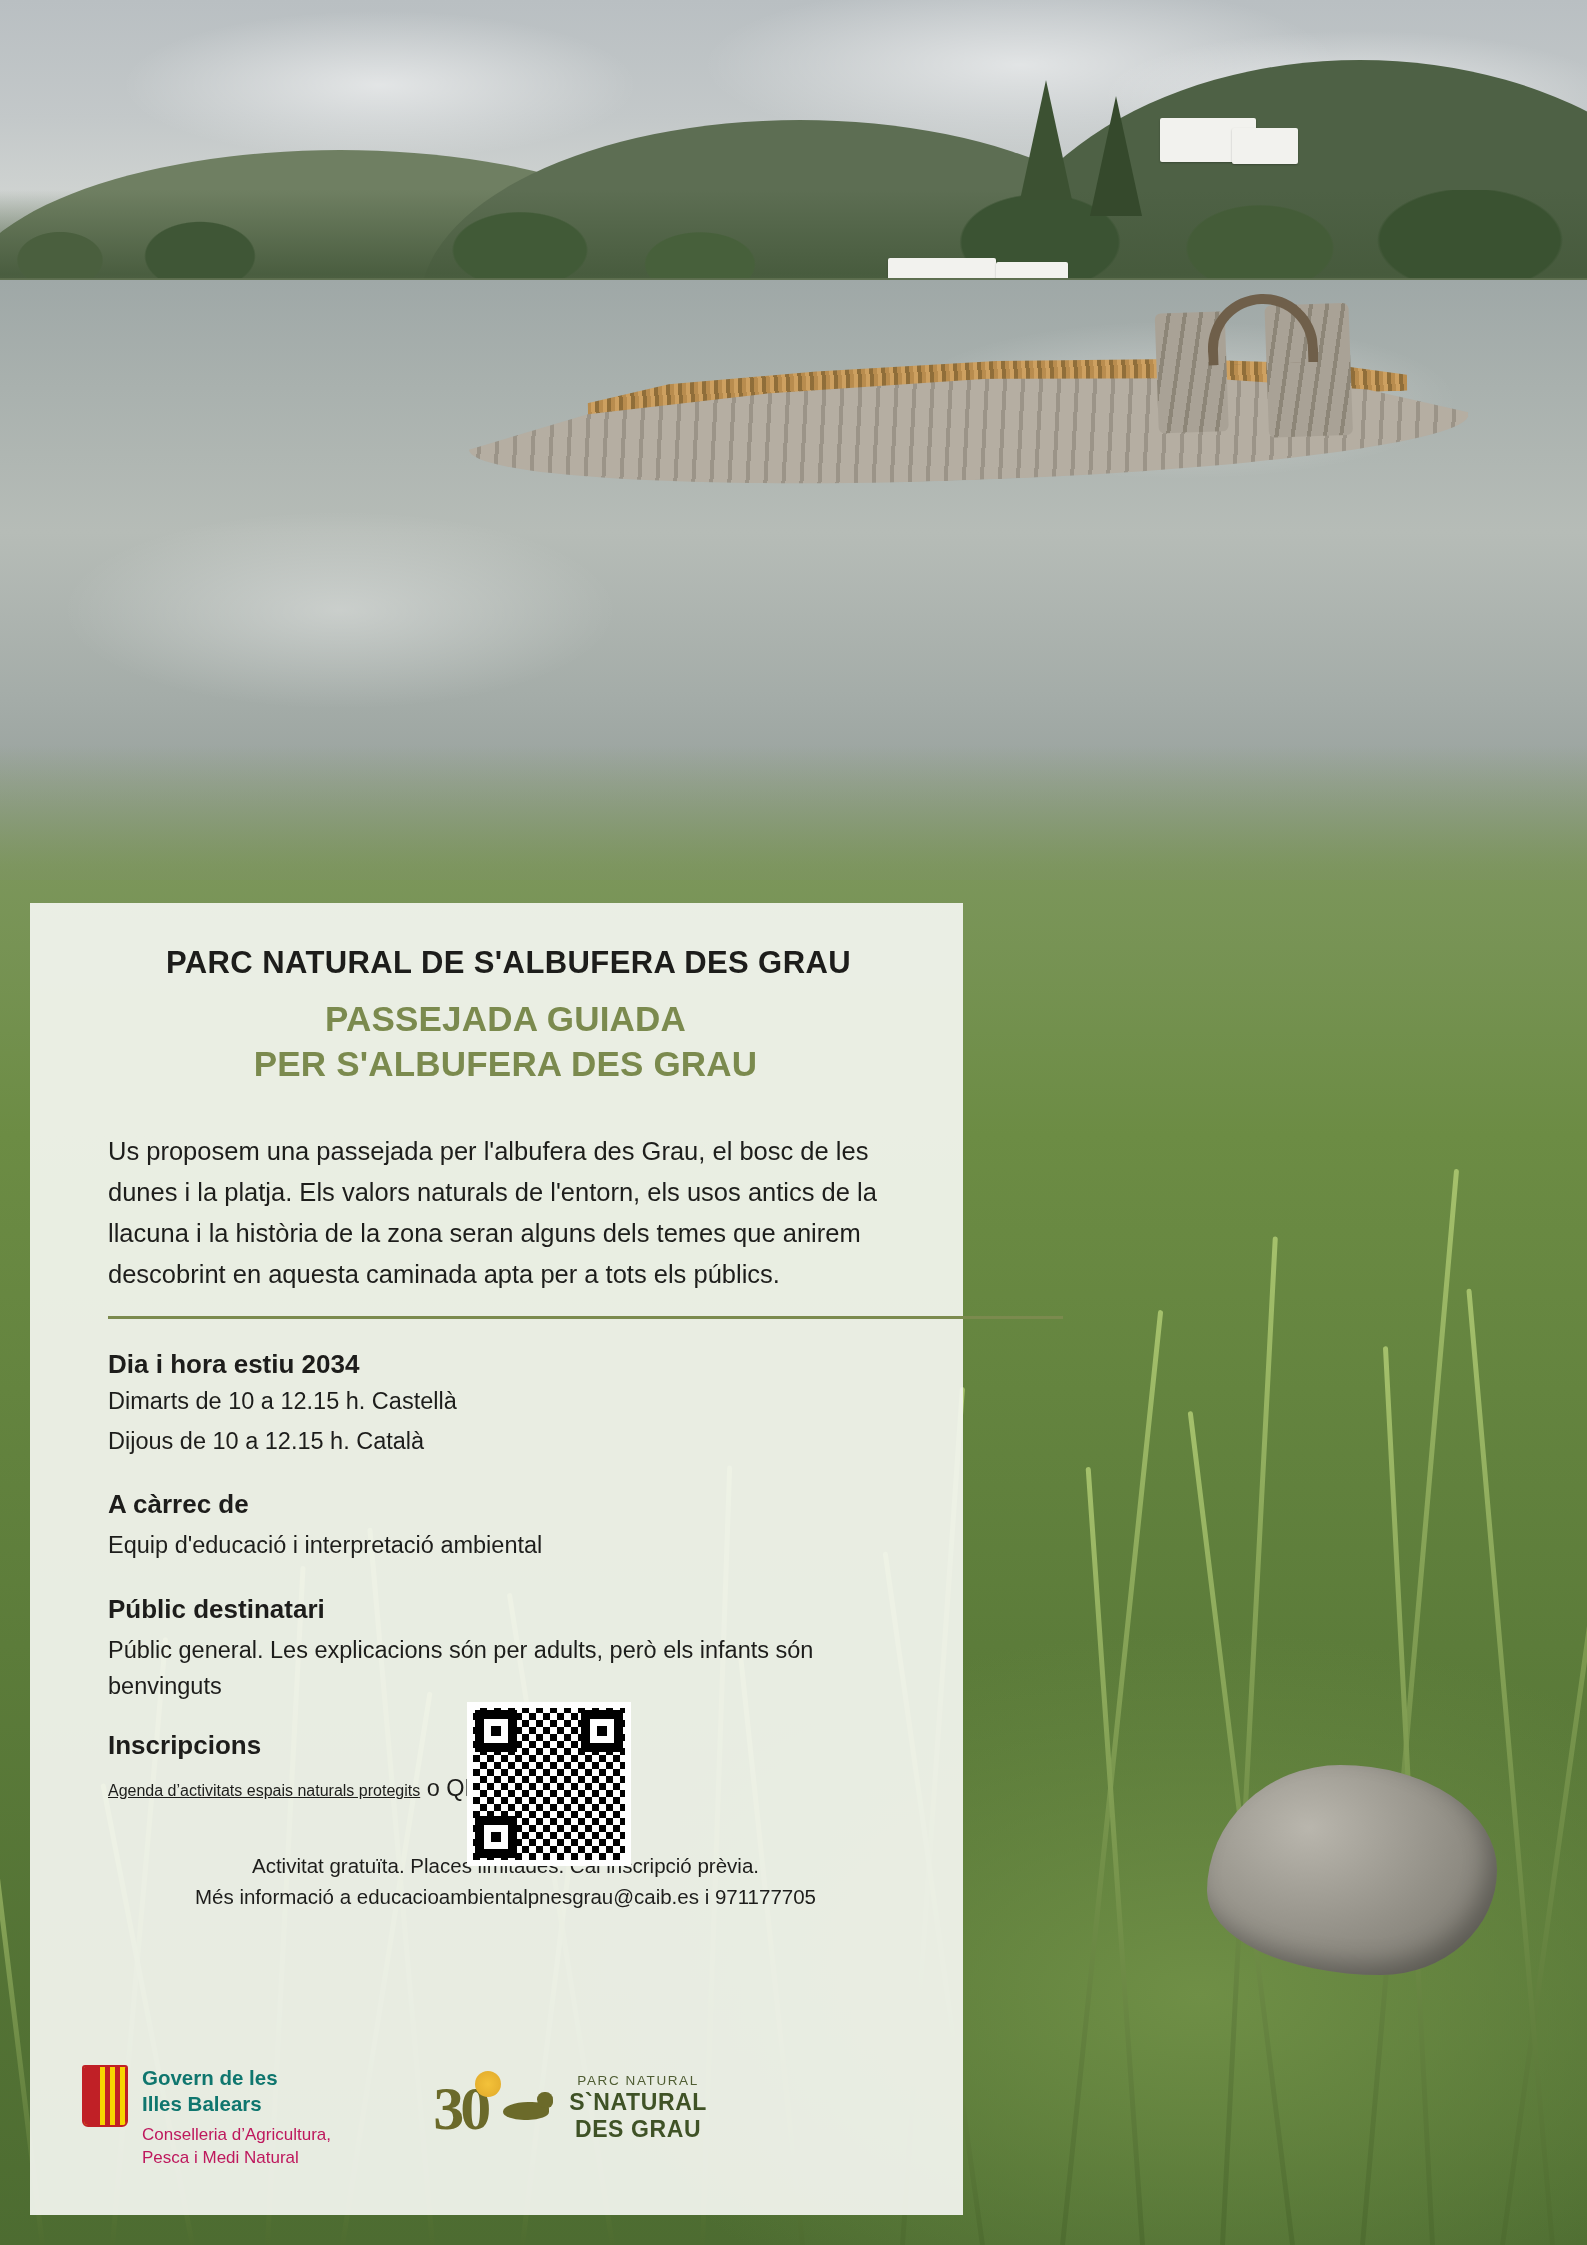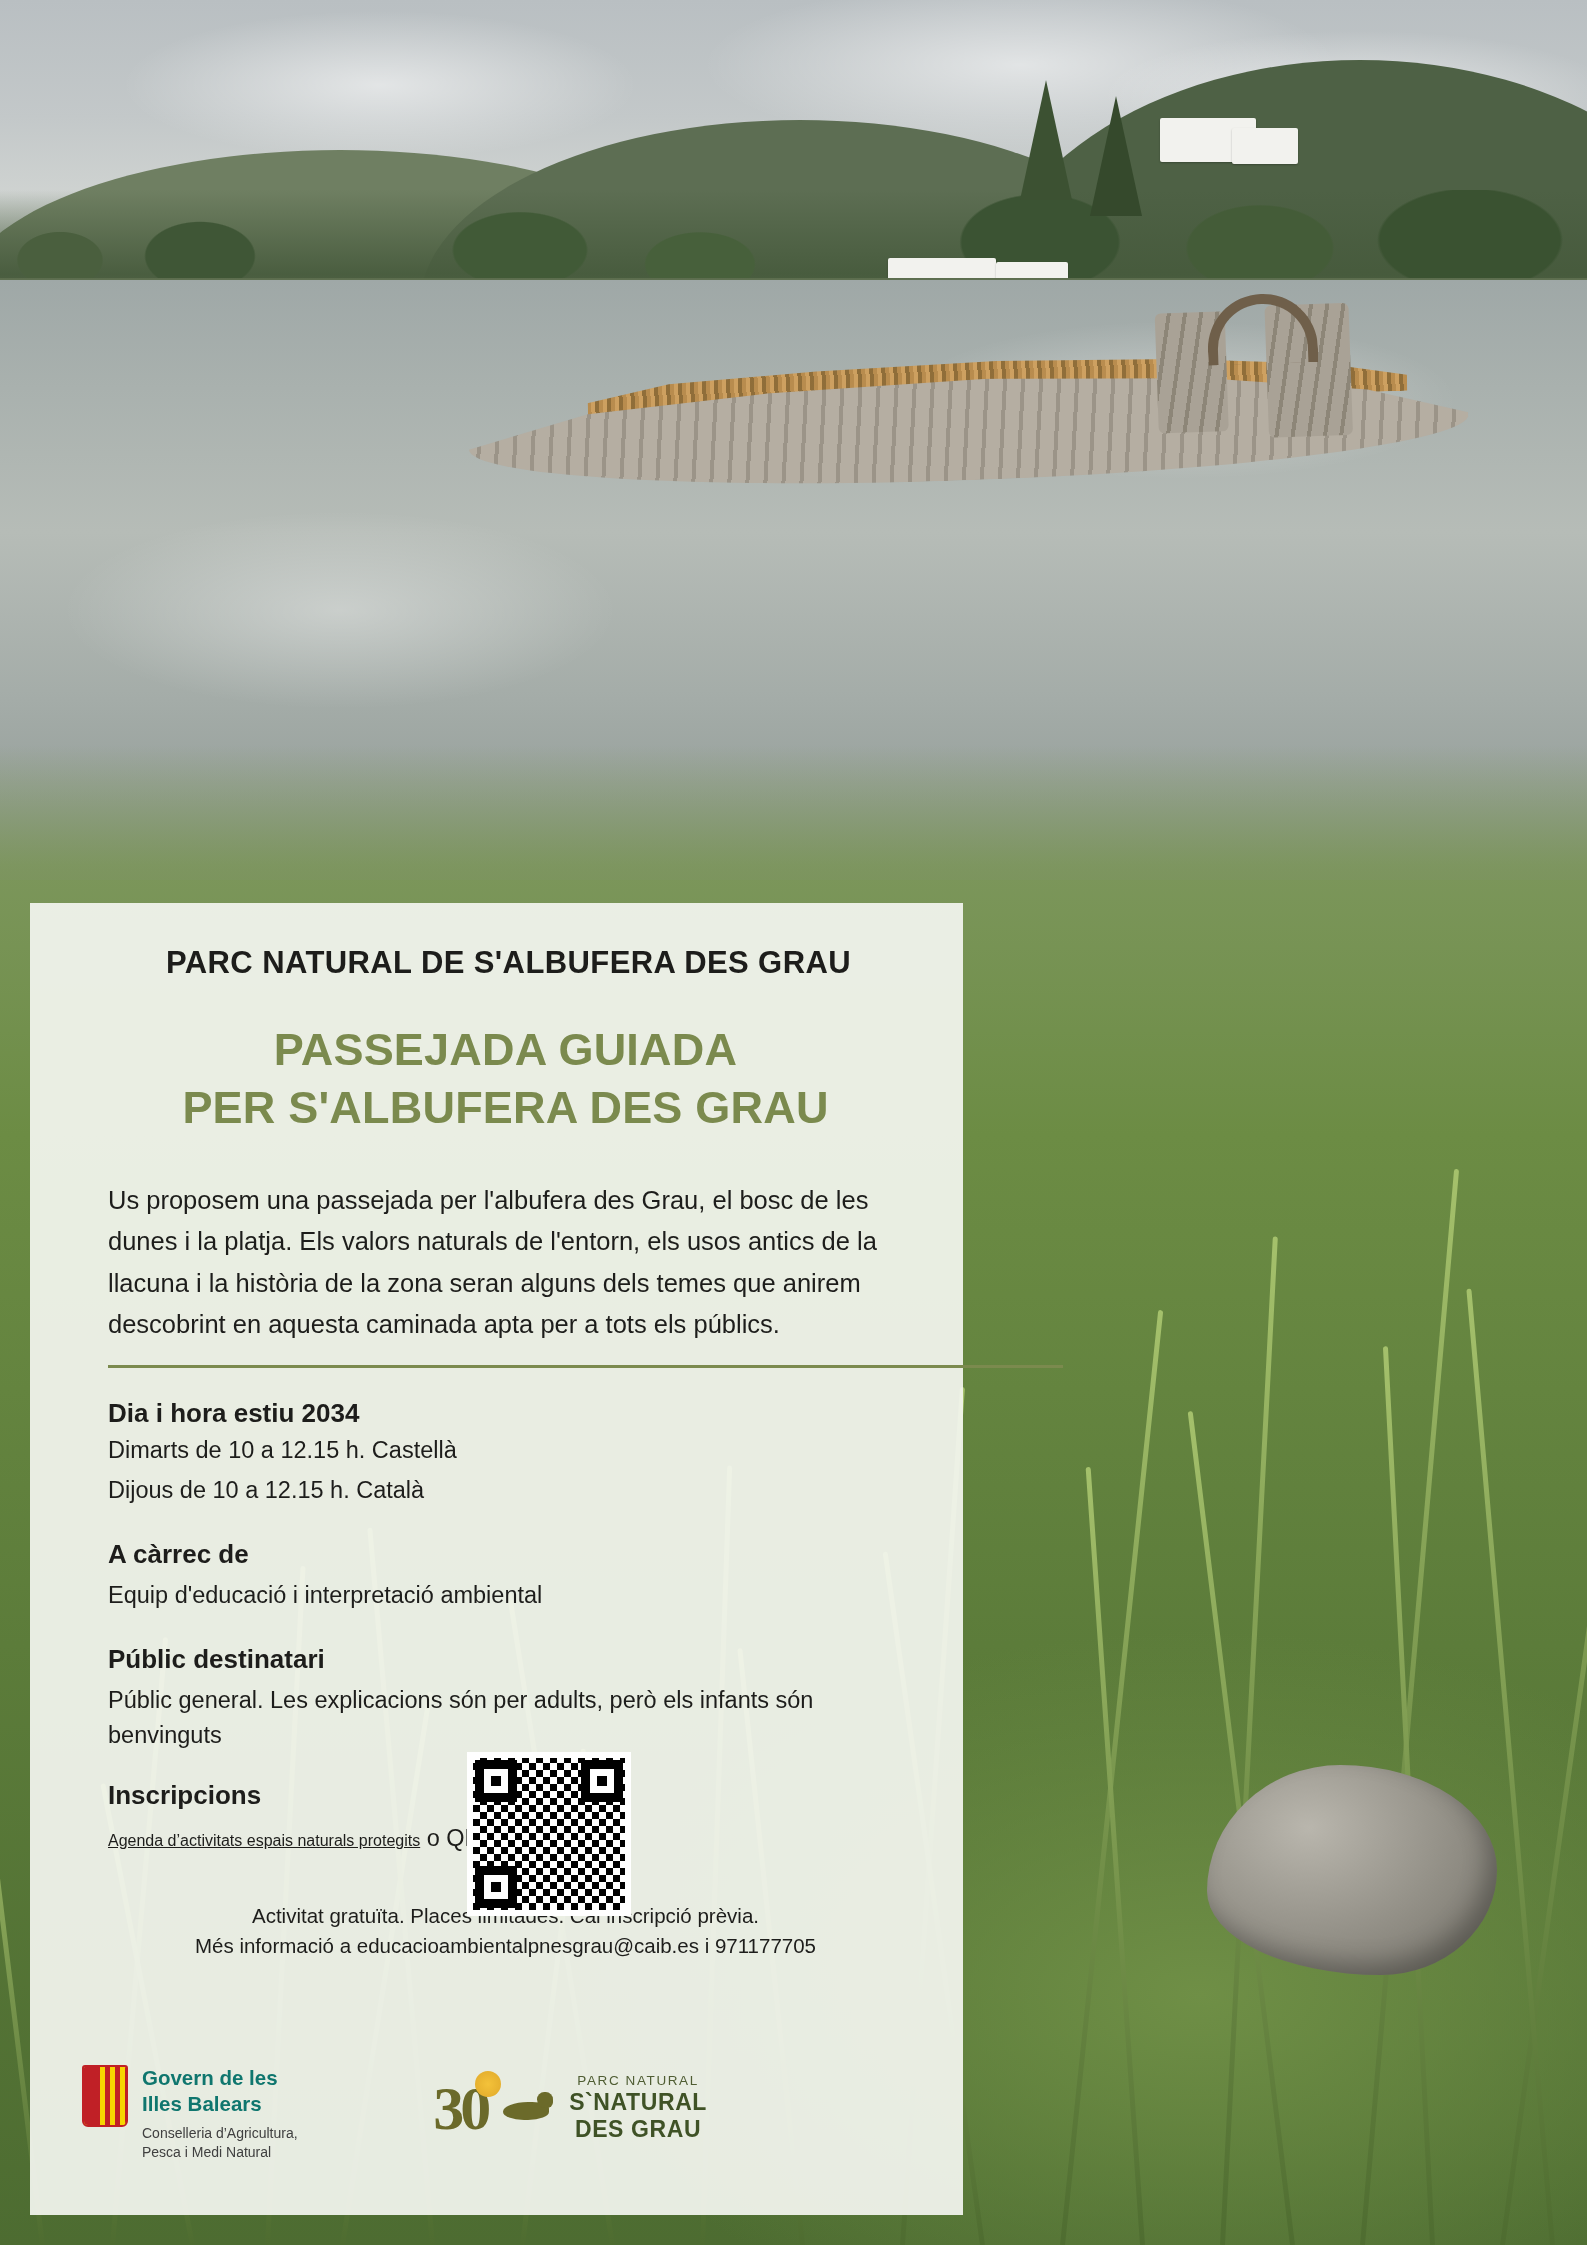--- a/index.html
+++ b/index.html
@@ -126,22 +126,22 @@
     position:absolute; left:30px; top:903px; width:933px; height:1312px;
     background: rgba(243,245,239,0.93);
     padding: 42px 60px 20px 78px;
   }
 
   .kicker {
     font-size:31px; font-weight:bold; letter-spacing:.4px; color:#1d1d1b;
     text-align:center; padding-left:6px;
   }
   .title {
-    margin-top:40px; text-align:center; color:#7b8a4e;
-    font-size:45px; font-weight:bold; line-height:1.28; letter-spacing:.2px;
+    margin-top:16px; text-align:center; color:#7b8a4e;
+    font-size:35px; font-weight:bold; line-height:1.28; letter-spacing:.2px;
   }
   .intro {
     margin-top:44px; font-size:25.5px; line-height:1.62; color:#1d1d1b;
   }
   .rule { margin-top:20px; height:3px; background:#7b8a4e; width:955px; }
 
   .block { margin-top:30px; }
   .block h3 { font-size:26px; color:#1d1d1b; font-weight:bold; }
   .block p { font-size:23.5px; color:#1d1d1b; line-height:1.52; margin-top:8px; }
 
@@ -181,21 +181,21 @@
   
   .gov { position:absolute; left:10px; top:26px; display:flex; gap:14px; align-items:flex-start; }
   .shield {
     width:46px; height:62px; border:2px solid #c02026; border-radius:3px 3px 6px 6px; overflow:hidden; position:relative;
     background:#f7d600;
   }
   .shield .left { position:absolute; left:0; top:0; width:16px; height:100%; background:#c02026; }
   .shield .bars { position:absolute; left:16px; top:0; right:0; height:100%;
     background: repeating-linear-gradient(90deg,#f7d600 0 5px,#c02026 5px 10px); }
   .gov-text b { display:block; font-size:20.5px; line-height:1.25; color:#0f766e; }
-  .gov-text span { display:block; font-size:14px; line-height:1.35; color:#404040; margin-top:8px; }
+  .gov-text span { display:block; font-size:17px; line-height:1.35; color:#be185d; margin-top:8px; }
 
   
   .park { position:absolute; right:214px; top:34px; display:flex; align-items:center; gap:12px;text-align:center; }
   .thirty {
     font-size:62px; font-weight:bold; color:#6b6a2a; letter-spacing:-4px; line-height:1;
     font-family:"Liberation Serif", serif;
   }
   .thirty-sun {
     position:absolute; left:42px; top:-6px; width:26px; height:26px; border-radius:50%;
     background: radial-gradient(circle,#f4c23a,#e0a92a);

